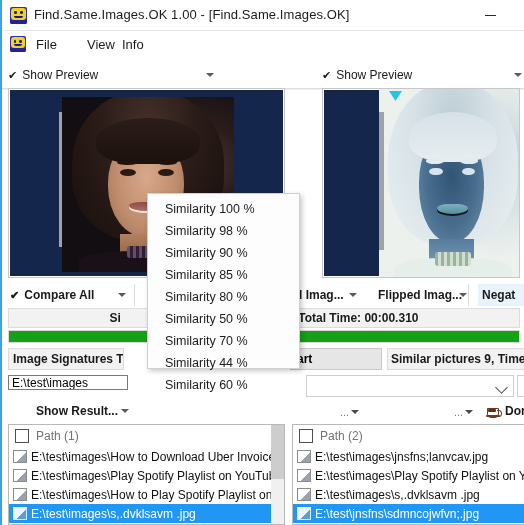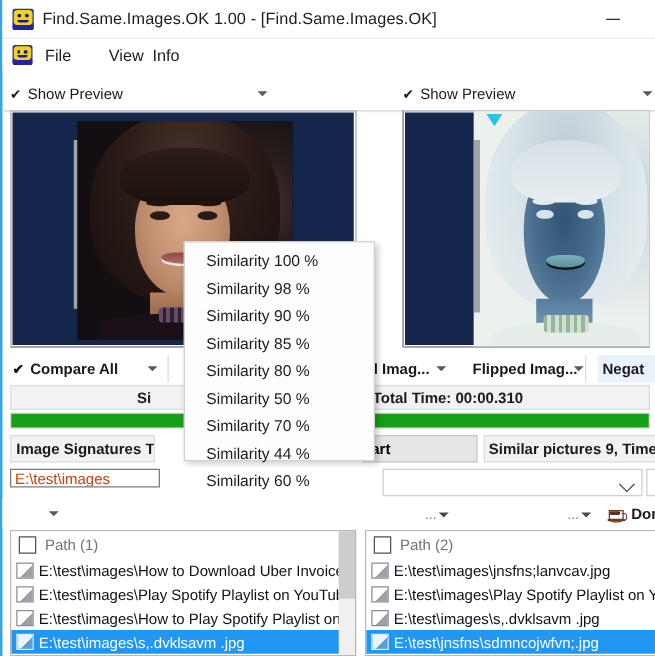--- a/index.html
+++ b/index.html
@@ -127,21 +127,21 @@
      border:1px solid #c8c8c8;box-sizing:border-box;display:flex;align-items:center;
      padding-left:6px;font-size:12px;font-weight:bold;cursor:default;}
   .simbox{position:absolute;left:379px;top:0;width:145px;height:22px;background:#f2f2f2;
      border:1px solid #dcdcdc;box-sizing:border-box;display:flex;align-items:center;
      padding-left:3px;font-size:12px;font-weight:bold;white-space:nowrap;overflow:hidden;}
 
   
   .pathrow{position:absolute;left:6px;top:375px;width:512px;height:24px;}
   .pathinput{position:absolute;left:0;top:0;width:120px;height:15px;background:#fff;
      border:1px solid #7a7a7a;box-sizing:border-box;font-size:12px;padding:0 3px;
-     font-family:"Liberation Sans",sans-serif;color:#c2410c;}
+     font-family:"Liberation Sans",sans-serif;color:#000000;}
   .combo{position:absolute;left:298px;top:0;width:208px;height:22px;background:#fff;
      border:1px solid #cfcfcf;box-sizing:border-box;}
   .combo .chev{position:absolute;right:7px;top:7px;width:8px;height:8px;
      border-right:1.4px solid #4a4a4a;border-bottom:1.4px solid #4a4a4a;transform:rotate(45deg);}
   .combo-sm{position:absolute;left:509px;top:0;width:15px;height:22px;background:#fff;
      border:1px solid #cfcfcf;box-sizing:border-box;}
 
   
   .bottombar{position:absolute;left:0;top:399px;width:524px;height:24px;background:#fff;}
   .showresult{position:absolute;left:28px;top:2px;height:20px;display:flex;align-items:center;
@@ -315,20 +315,21 @@
   <div class="pathrow">
     <input class="pathinput" type="text" value="E:\test\images" style="">
     <div class="combo">
       <span class="chev"></span>
     </div>
     <div class="combo-sm"></div>
   </div>
 
   <div class="bottombar">
     <button class="showresult">
+      <span>Show Result...</span>
       <span class="caret"></span>
     </button>
     <div class="dots dots-a">
       <span>...</span>
       <span class="caret"></span>
     </div>
     <div class="dots dots-b">
       <span>...</span>
       <span class="caret"></span>
     </div>

